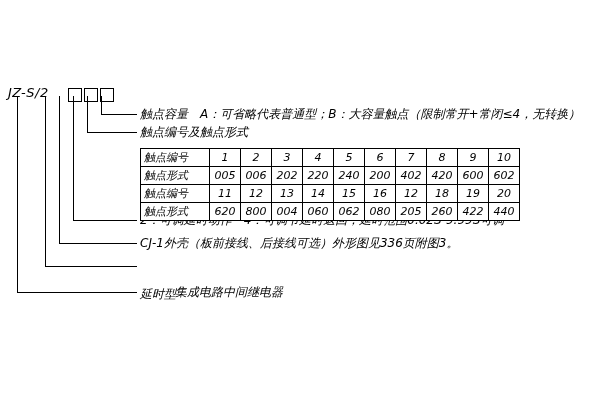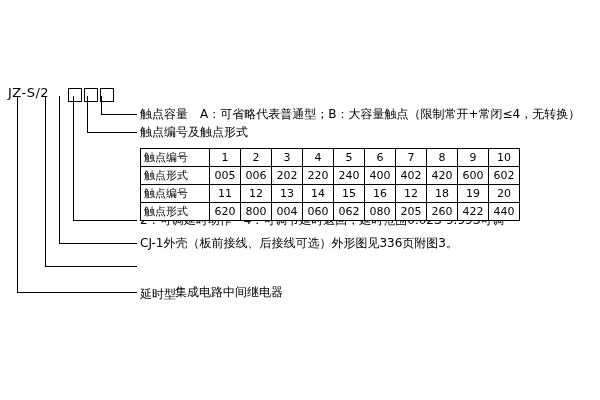--- a/index.html
+++ b/index.html
@@ -11,20 +11,21 @@
     height: 400px;
     background: #ffffff;
     font-family: "DejaVu Sans", "Liberation Sans", sans-serif;
     color: #000000;
     overflow: hidden;
   }
   #root {
     position: relative;
     width: 600px;
     height: 400px;
+    font-style: italic;
   }
 
   
   .model-code {
     position: absolute;
     left: 8px;
     top: 85px;
     font-size: 13px;
     letter-spacing: 0.5px;
     white-space: nowrap;
@@ -144,21 +145,21 @@
           <td class="cell">9</td>
           <td class="cell">10</td>
         </tr>
         <tr>
           <td class="head">触点形式</td>
           <td class="cell">005</td>
           <td class="cell">006</td>
           <td class="cell">202</td>
           <td class="cell">220</td>
           <td class="cell">240</td>
-          <td class="cell">400</td>
+          <td class="cell">200</td>
           <td class="cell">402</td>
           <td class="cell">420</td>
           <td class="cell">600</td>
           <td class="cell">602</td>
         </tr>
         <tr>
           <td class="head">触点编号</td>
           <td class="cell">11</td>
           <td class="cell">12</td>
           <td class="cell">13</td>

